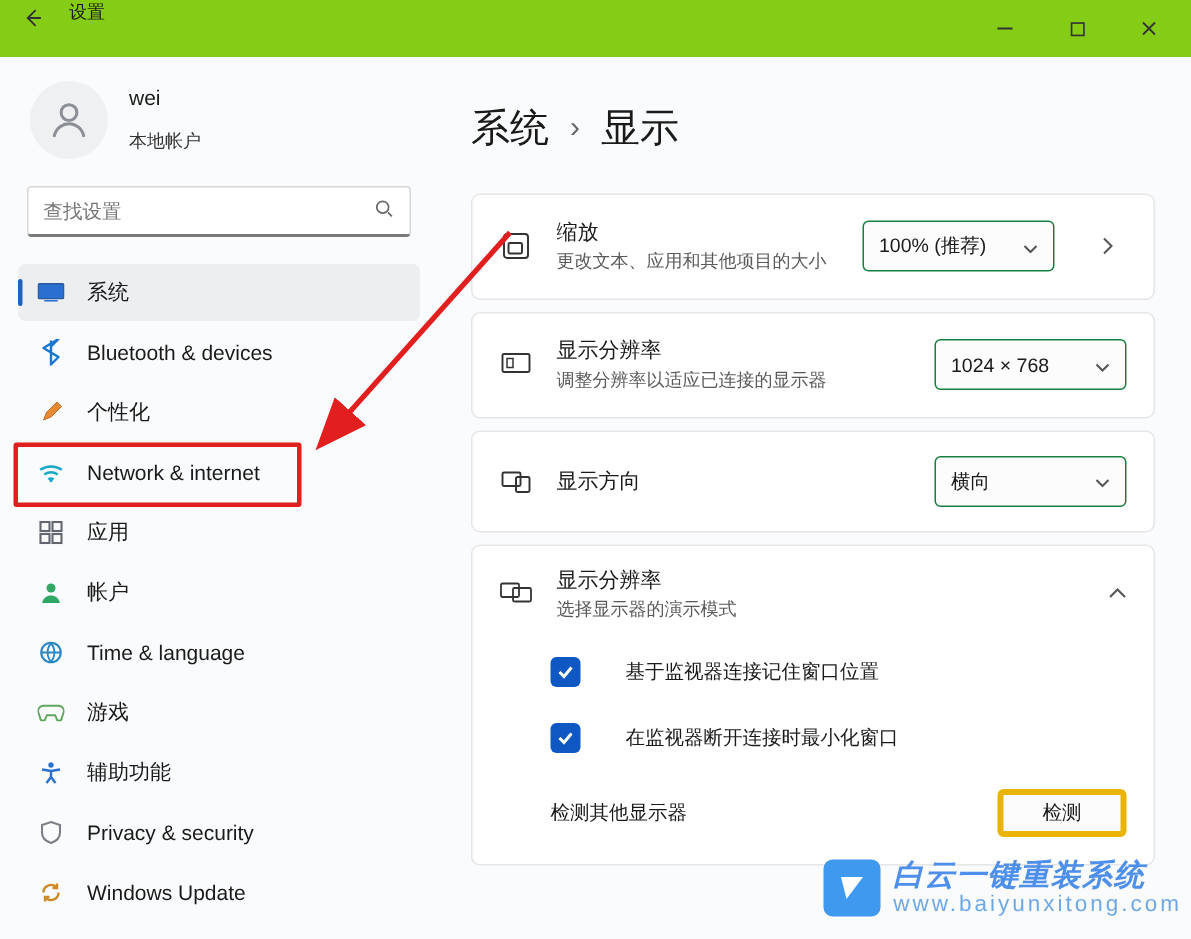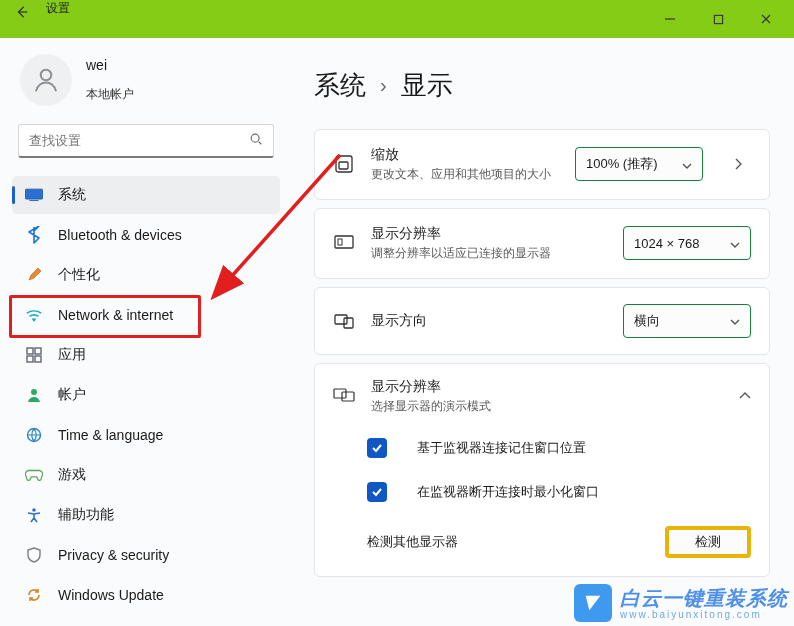--- a/index.html
+++ b/index.html
@@ -264,38 +264,38 @@
   display:flex;
   align-items:center;
   justify-content:center;
   font-size: 13px;
 }
 
 
 .watermark {
   position: absolute;
   right: 6px;
-  bottom: 4px;
+  bottom: 15px;
   display:flex;
   align-items:center;
   gap: 8px;
   color: #4d8fea;
 }
 .watermark .logo {
   width: 38px;
   height: 38px;
   background: #3f9aef;
   border-radius: 6px;
   display:flex;
   align-items:center;
   justify-content:center;
 }
 .watermark .wm-texts { display:flex; flex-direction:column; line-height:1.1; }
 .watermark .wm-main { font-size: 20px; font-weight:600; font-style: italic; letter-spacing:1px; }
-.watermark .wm-sub { font-size: 10px; letter-spacing: 2px; color:#6fa8e8; }
+.watermark .wm-sub { font-size: 15px; letter-spacing: 2px; color:#6fa8e8; }
 </style>
 </head>
 <body>
 
 <div class="titlebar">
   <div class="back">
     <svg width="14" height="14" viewBox="0 0 16 16">
         <path d="M10 2 4 8l6 6" stroke="#333" stroke-width="1.4" fill="none"></path>
         <path d="M4 8h10" stroke="#333" stroke-width="1.4"></path>
       </svg>

